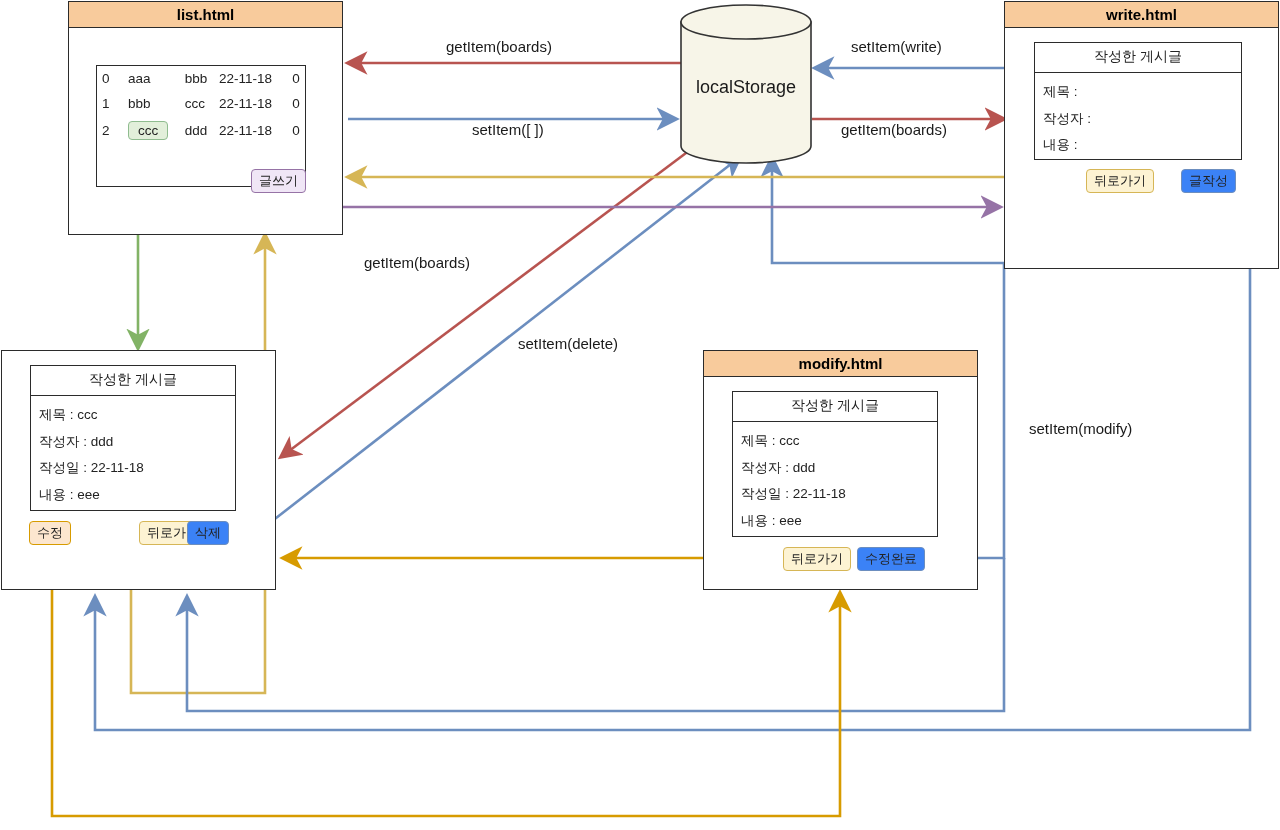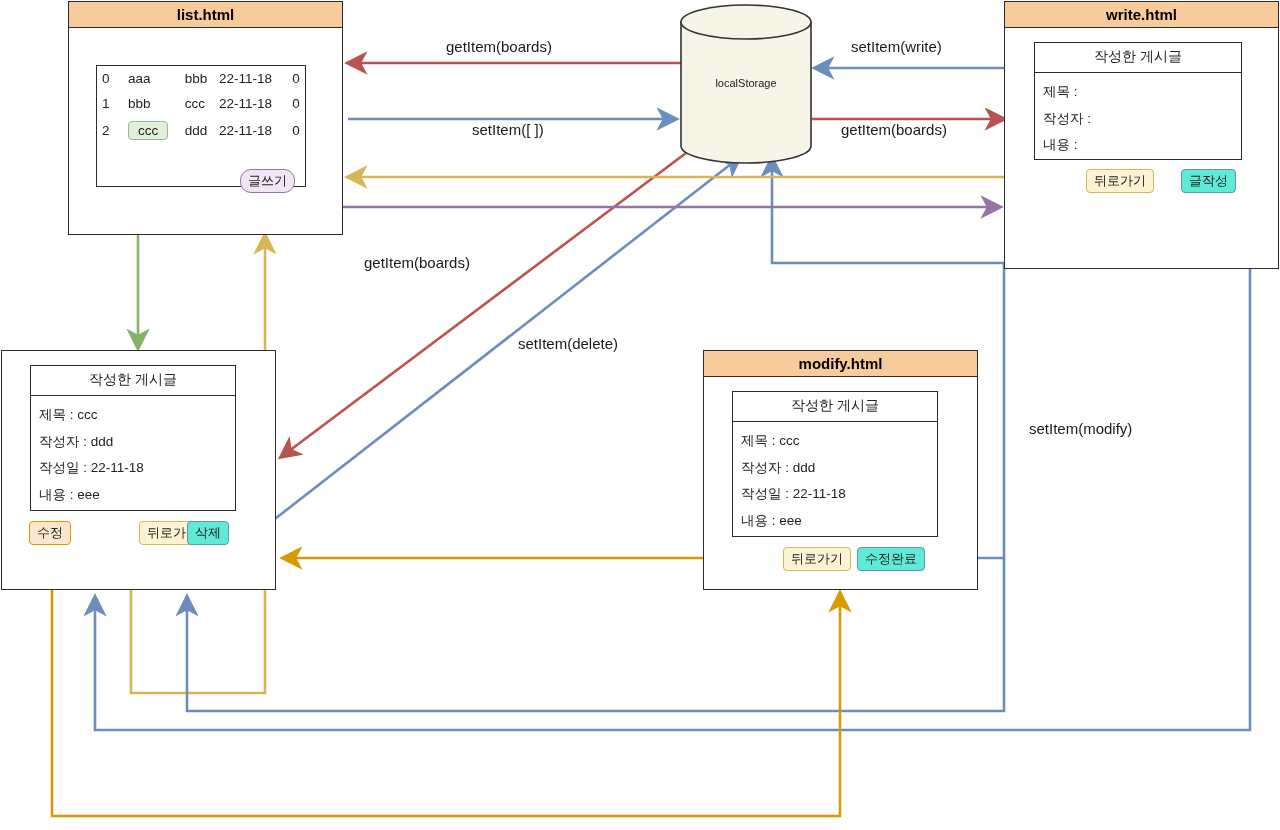--- a/index.html
+++ b/index.html
@@ -21,21 +21,21 @@
   .list-table{width:100%;border-collapse:collapse;}
   .list-table td{font-size:13.5px;padding:5px 2px;color:#222;}
   .list-table td.idx{width:22px;text-align:left;padding-left:5px;}
   .cell-chip{display:inline-block;border:1px solid #8fbc8f;background:#e2efda;
              border-radius:4px;padding:1px 9px;color:#222;}
 
   .btn{position:absolute;font-size:13px;line-height:1;padding:4px 7px 5px;border-radius:4px;
        box-sizing:border-box;white-space:nowrap;}
   .btn-yellow{background:#fdf3d3;border:1px solid #d6b656;color:#222;margin-left:42px;}
   .btn-orange{background:#fce6cf;border:1px solid #d79b00;color:#222;}
-  .btn-blue{background:#5eead4;border:1px solid #6c8ebf;color:#222;}
+  .btn-blue{background:#3b82f6;border:1px solid #6c8ebf;color:#222;}
   .btn-purple{background:#f0e6f6;border:1px solid #9673a6;color:#222;}
 
   .edge-label{position:absolute;font-size:15px;color:#1a1a1a;white-space:nowrap;}
 </style>
 </head>
 <body>
 
 <div id="canvas">
 
   <svg id="wires" viewBox="0 0 1280 830">
@@ -92,21 +92,21 @@
 
       <path d="M52,570 L52,816 L840,816 L840,593" stroke="#d79b00" marker-end="url(#ah-gold)"></path>
     </g>
 
     <g>
       <path d="M681,22 L681,146 A65,17 0 0,0 811,146 L811,22 Z" fill="#f7f5e8" stroke="#333" stroke-width="1.6"></path>
       <ellipse cx="746" cy="22" rx="65" ry="17" fill="#f7f5e8" stroke="#333" stroke-width="1.6"></ellipse>
     </g>
   </svg>
 
-  <div class="edge-label" style="left:681px;top:77px;width:130px;text-align:center;font-size:11px;">localStorage</div>
+  <div class="edge-label" style="left:681px;top:77px;width:130px;text-align:center;font-size:18px;">localStorage</div>
 
   <div class="edge-label" style="left:446px;top:38px;">getItem(boards)</div>
   <div class="edge-label" style="left:851px;top:38px;">setItem(write)</div>
   <div class="edge-label" style="left:472px;top:121px;">setItem([ ])</div>
   <div class="edge-label" style="left:841px;top:121px;">getItem(boards)</div>
   <div class="edge-label" style="left:364px;top:254px;">getItem(boards)</div>
   <div class="edge-label" style="left:518px;top:335px;">setItem(delete)</div>
   <div class="edge-label" style="left:1029px;top:420px;">setItem(modify)</div>
 
   <div class="page-box" style="left:68px;top:1px;width:275px;height:234px;">
@@ -132,21 +132,21 @@
           <tr>
             <td class="idx">2</td>
             <td><span class="cell-chip">ccc</span></td>
             <td>ddd</td>
             <td>22-11-18</td>
             <td>0</td>
           </tr>
         </tbody>
           </table>
       </div>
-      <div class="btn btn-purple" style="left:171px;top:141px;border-radius:11px;">글쓰기</div>
+      <div class="btn btn-purple" style="left:182px;top:141px;">글쓰기</div>
     </div>
   </div>
 
   <div class="page-box" style="left:1004px;top:1px;width:275px;height:268px;">
     <div class="page-title">write.html</div>
     <div class="page-body">
       <div class="inner-card" style="left:29px;top:14px;width:208px;height:118px;">
         <div class="inner-card-head">작성한 게시글</div>
         <div class="inner-card-body">
           <div class="field">제목 :</div>

